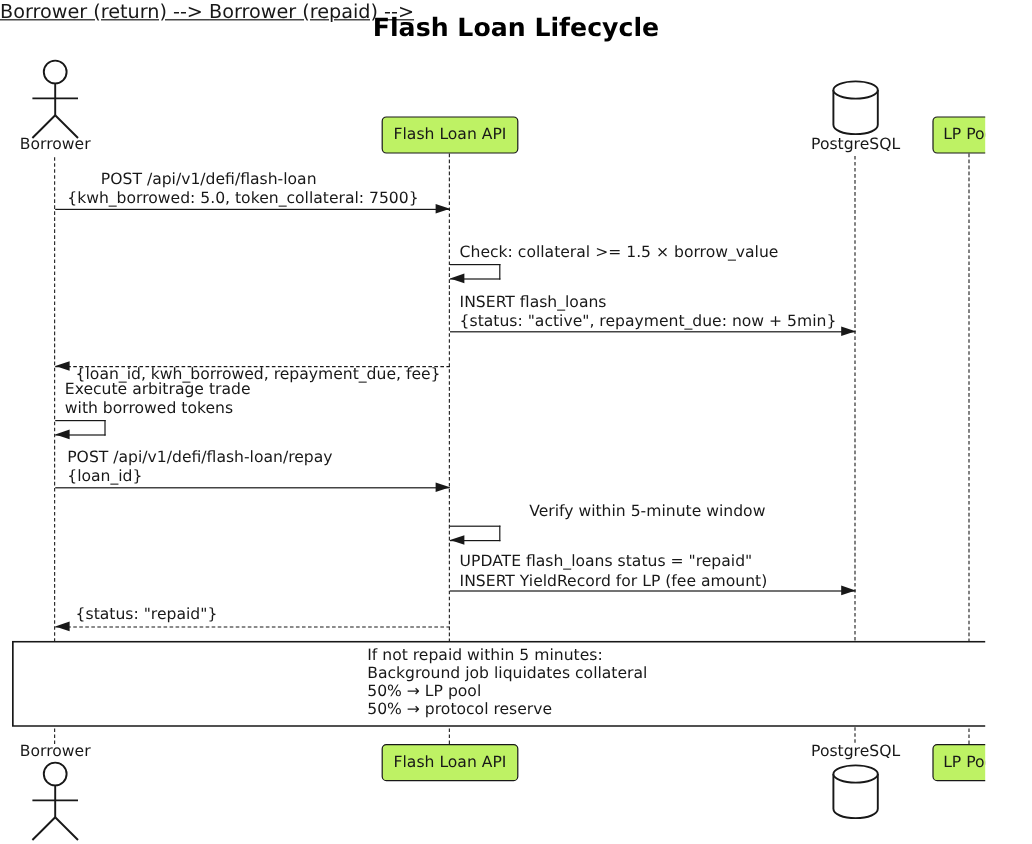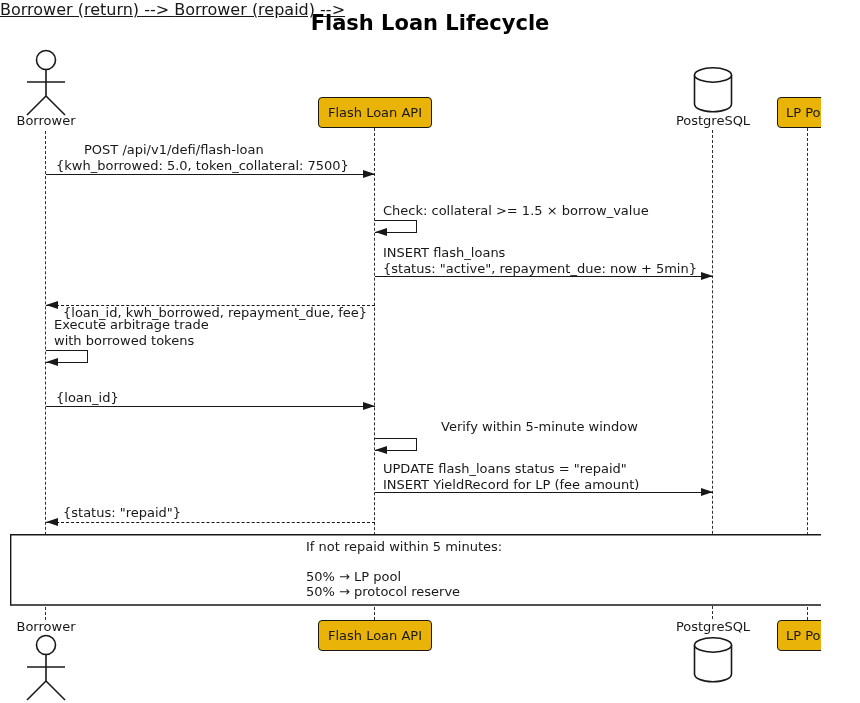--- a/index.html
+++ b/index.html
@@ -8,21 +8,21 @@
     font-family:"DejaVu Sans","Liberation Sans",sans-serif;color:#181818;text-decoration:underline;
   }
   *{box-sizing:border-box;}
   .abs{position:absolute;}
   .title{
     left:0;top:11px;width:860px;text-align:center;
     font-size:21px;font-weight:bold;color:#000;
   }
   .lifeline{width:0;border-left:1px dashed #2e2e2e;z-index:1;}
   .pbox{
-    height:31px;border:1.5px solid #181818;border-radius:4px;background:#eab308;
+    height:31px;border:1.5px solid #181818;border-radius:4px;background:#bef264;
     display:flex;align-items:center;justify-content:center;
     font-size:13px;white-space:nowrap;z-index:3;
   }
   .plabel{
     font-size:13px;text-align:center;white-space:nowrap;z-index:3;
   }
   .txt{font-size:13px;line-height:15.5px;white-space:nowrap;z-index:4;}
   .mline{height:0;border-top:1.2px solid #181818;z-index:4;}
   .mline.dashed{border-top-style:dashed;}
   .loop{border:1.2px solid #181818;border-left:none;background:transparent;z-index:4;}
@@ -95,20 +95,21 @@
   <div class="abs mline dashed" style="left:46px;top:305px;width:329px;"></div>
   <div class="abs ah-left" style="left:46px;top:300.5px;"></div>
 
   
   <div class="abs txt" style="left:54px;top:317px;">Execute arbitrage trade</div>
   <div class="abs txt" style="left:54px;top:333px;">with borrowed tokens</div>
   <div class="abs loop" style="left:46px;top:350px;width:42px;height:13px;"></div>
   <div class="abs ah-left" style="left:46px;top:357.5px;"></div>
 
   
+  <div class="abs txt" style="left:56px;top:374px;">POST /api/v1/defi/flash-loan/repay</div>
   <div class="abs txt" style="left:56px;top:390px;">{loan_id}</div>
   <div class="abs mline" style="left:46px;top:406px;width:329px;"></div>
   <div class="abs ah-right" style="left:363px;top:401.5px;"></div>
 
   
   <div class="abs txt" style="left:397px;top:419px;margin-left:44px;">Verify within 5-minute window</div>
   <div class="abs loop" style="left:375px;top:438px;width:42px;height:13px;"></div>
   <div class="abs ah-left" style="left:375px;top:445.5px;"></div>
 
   
@@ -122,20 +123,21 @@
   <div class="abs mline dashed" style="left:46px;top:522px;width:329px;"></div>
   <div class="abs ah-left" style="left:46px;top:517.5px;"></div>
 
   
   <div class="abs" style="left:10px;top:534px;z-index:5;">
     <svg width="834" height="72" viewBox="0 0 834 72">
       <polygon points="0.7,0.7 820,0.7 833,13.7 833,71 0.7,71" fill="#ffffff" stroke="#181818" stroke-width="1.4"></polygon>
       <polyline points="820,0.7 820,13.7 833,13.7" fill="none" stroke="#181818" stroke-width="1.4"></polyline>
     </svg>
     <div class="abs note-text" style="left:296px;top:5px;">If not repaid within 5 minutes:</div>
+    <div class="abs note-text" style="left:296px;top:20px;">Background job liquidates collateral</div>
     <div class="abs note-text" style="left:296px;top:35px;">50% → LP pool</div>
     <div class="abs note-text" style="left:296px;top:50px;">50% → protocol reserve</div>
   </div>
 
   
   <div class="abs plabel" style="left:4px;top:619px;width:84px;">Borrower</div>
   <div class="abs" style="left:16px;top:634px;z-index:3;">
     <svg width="60" height="68" viewBox="0 0 60 68">
       <circle cx="30" cy="11" r="9.5" fill="#fff" stroke="#181818" stroke-width="1.6"></circle>
       <line x1="30" y1="20.5" x2="30" y2="47" stroke="#181818" stroke-width="1.6"></line>

